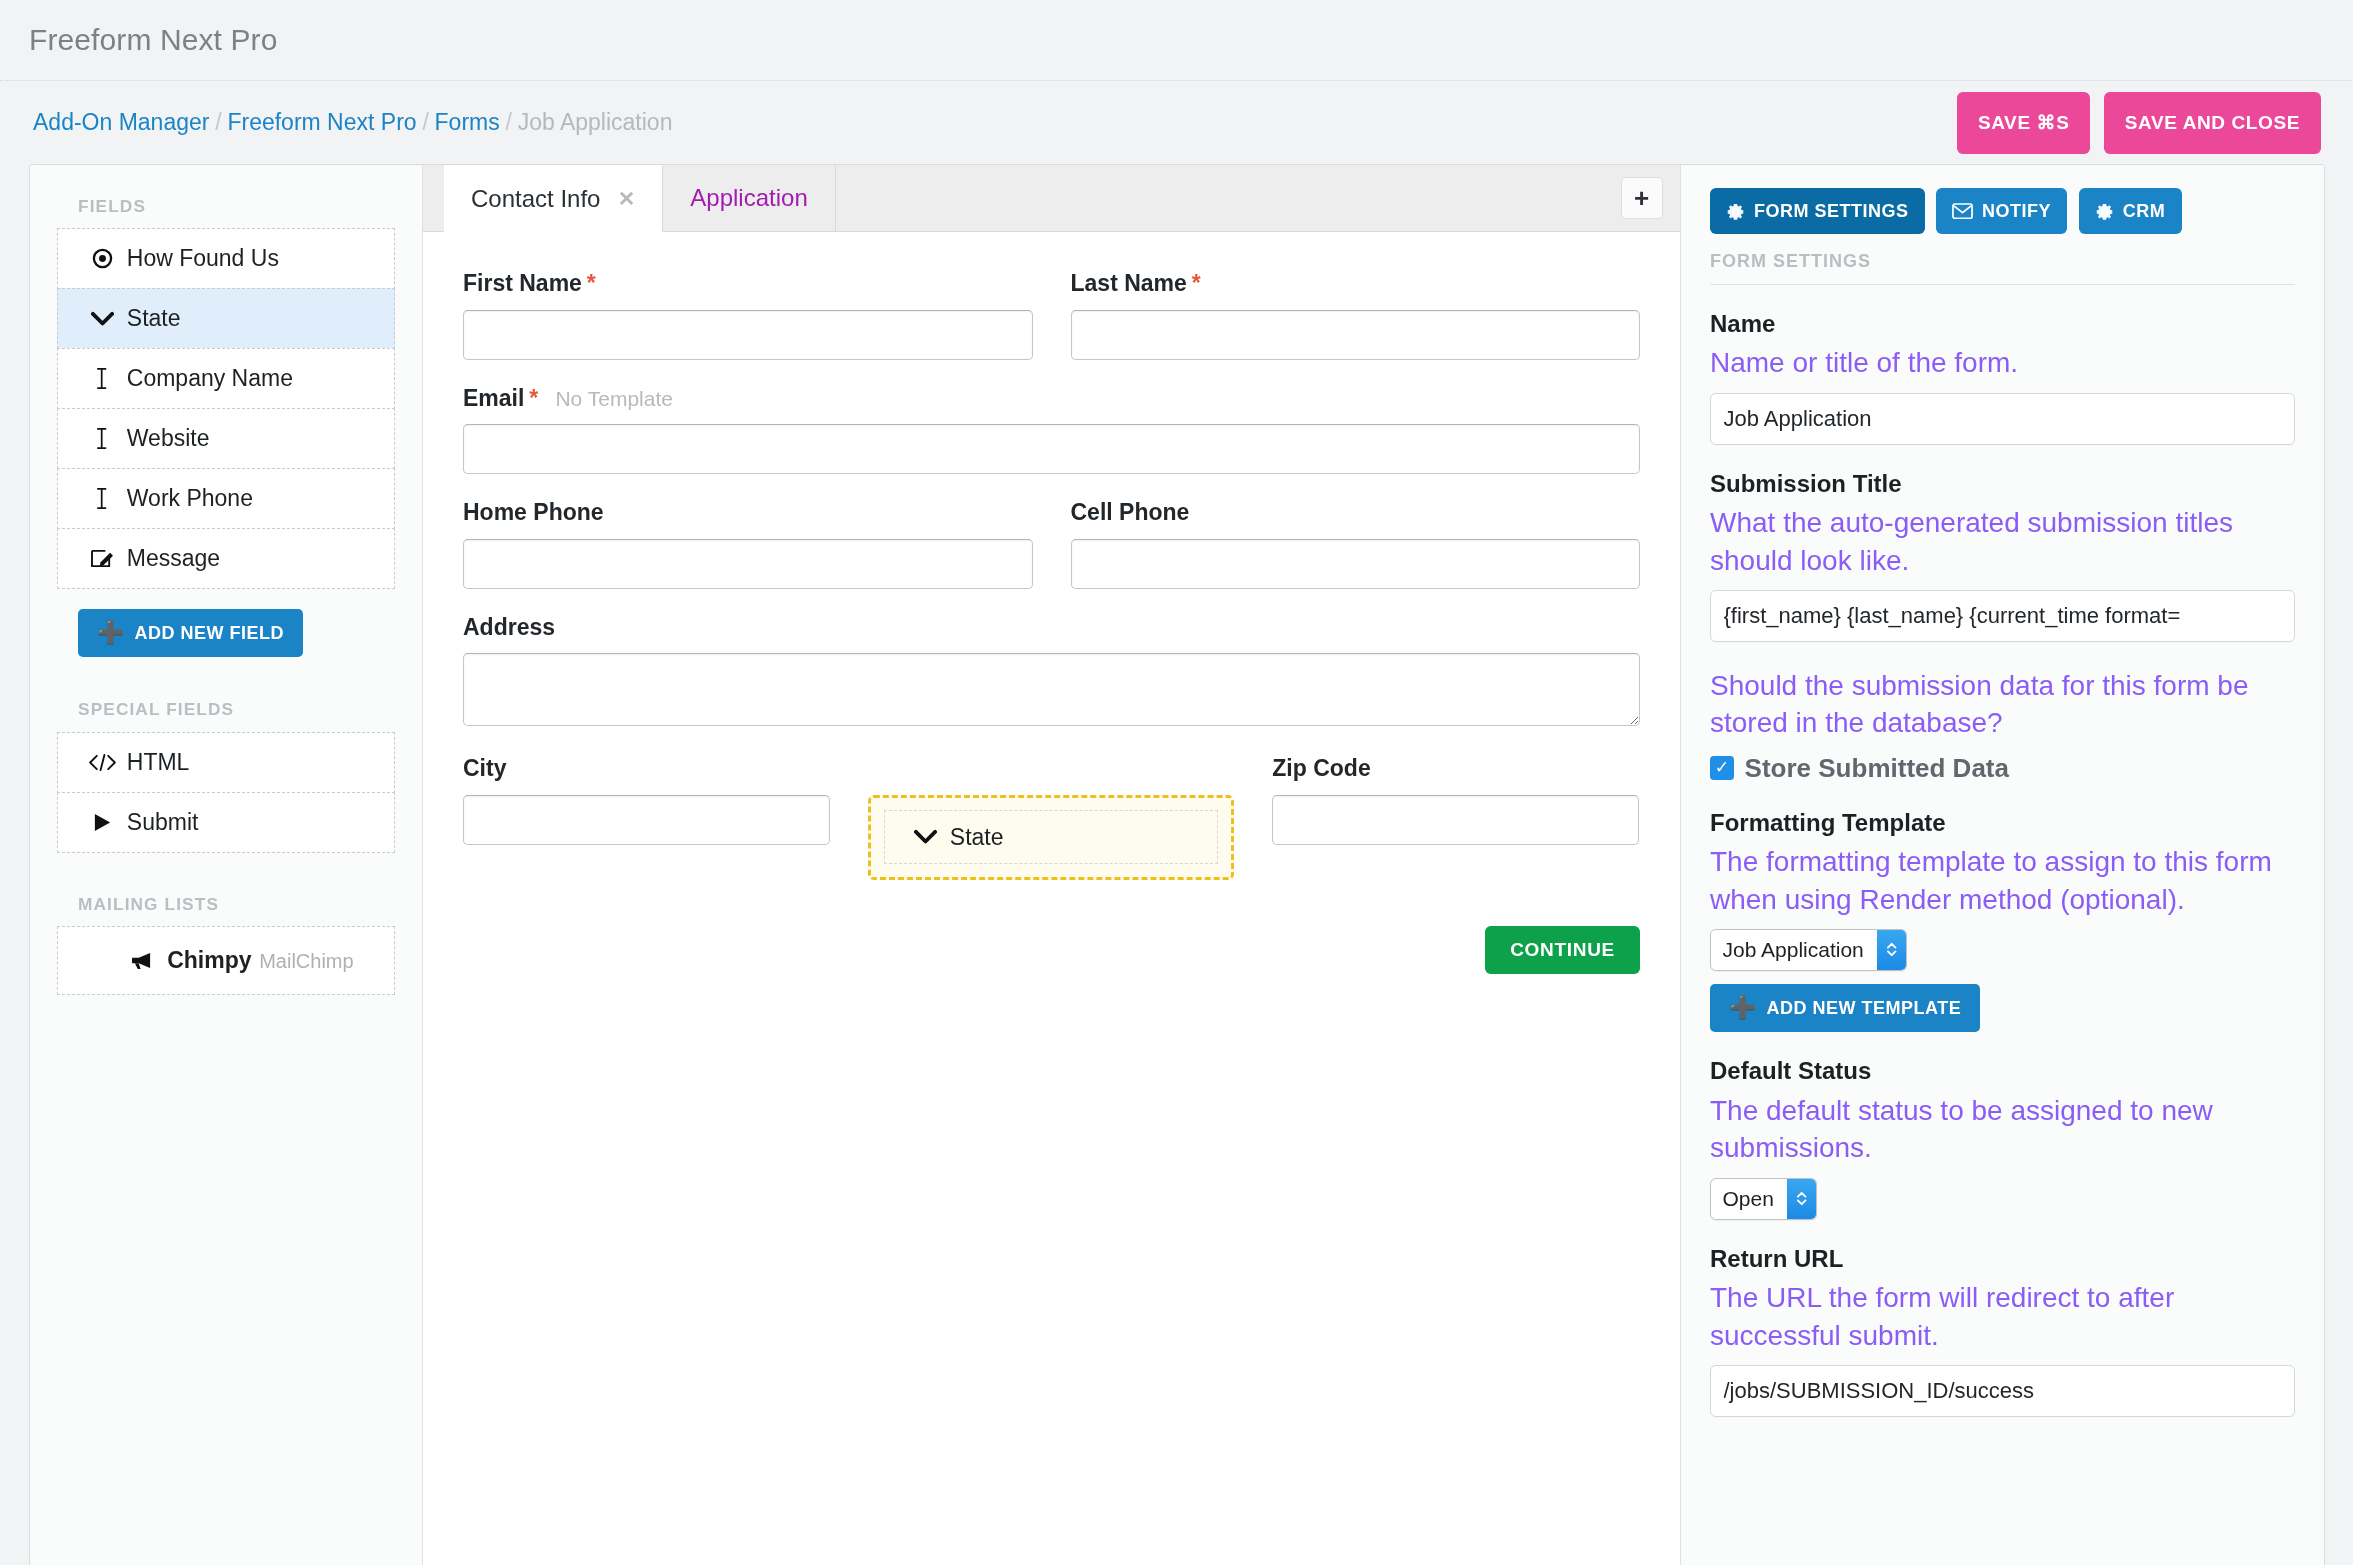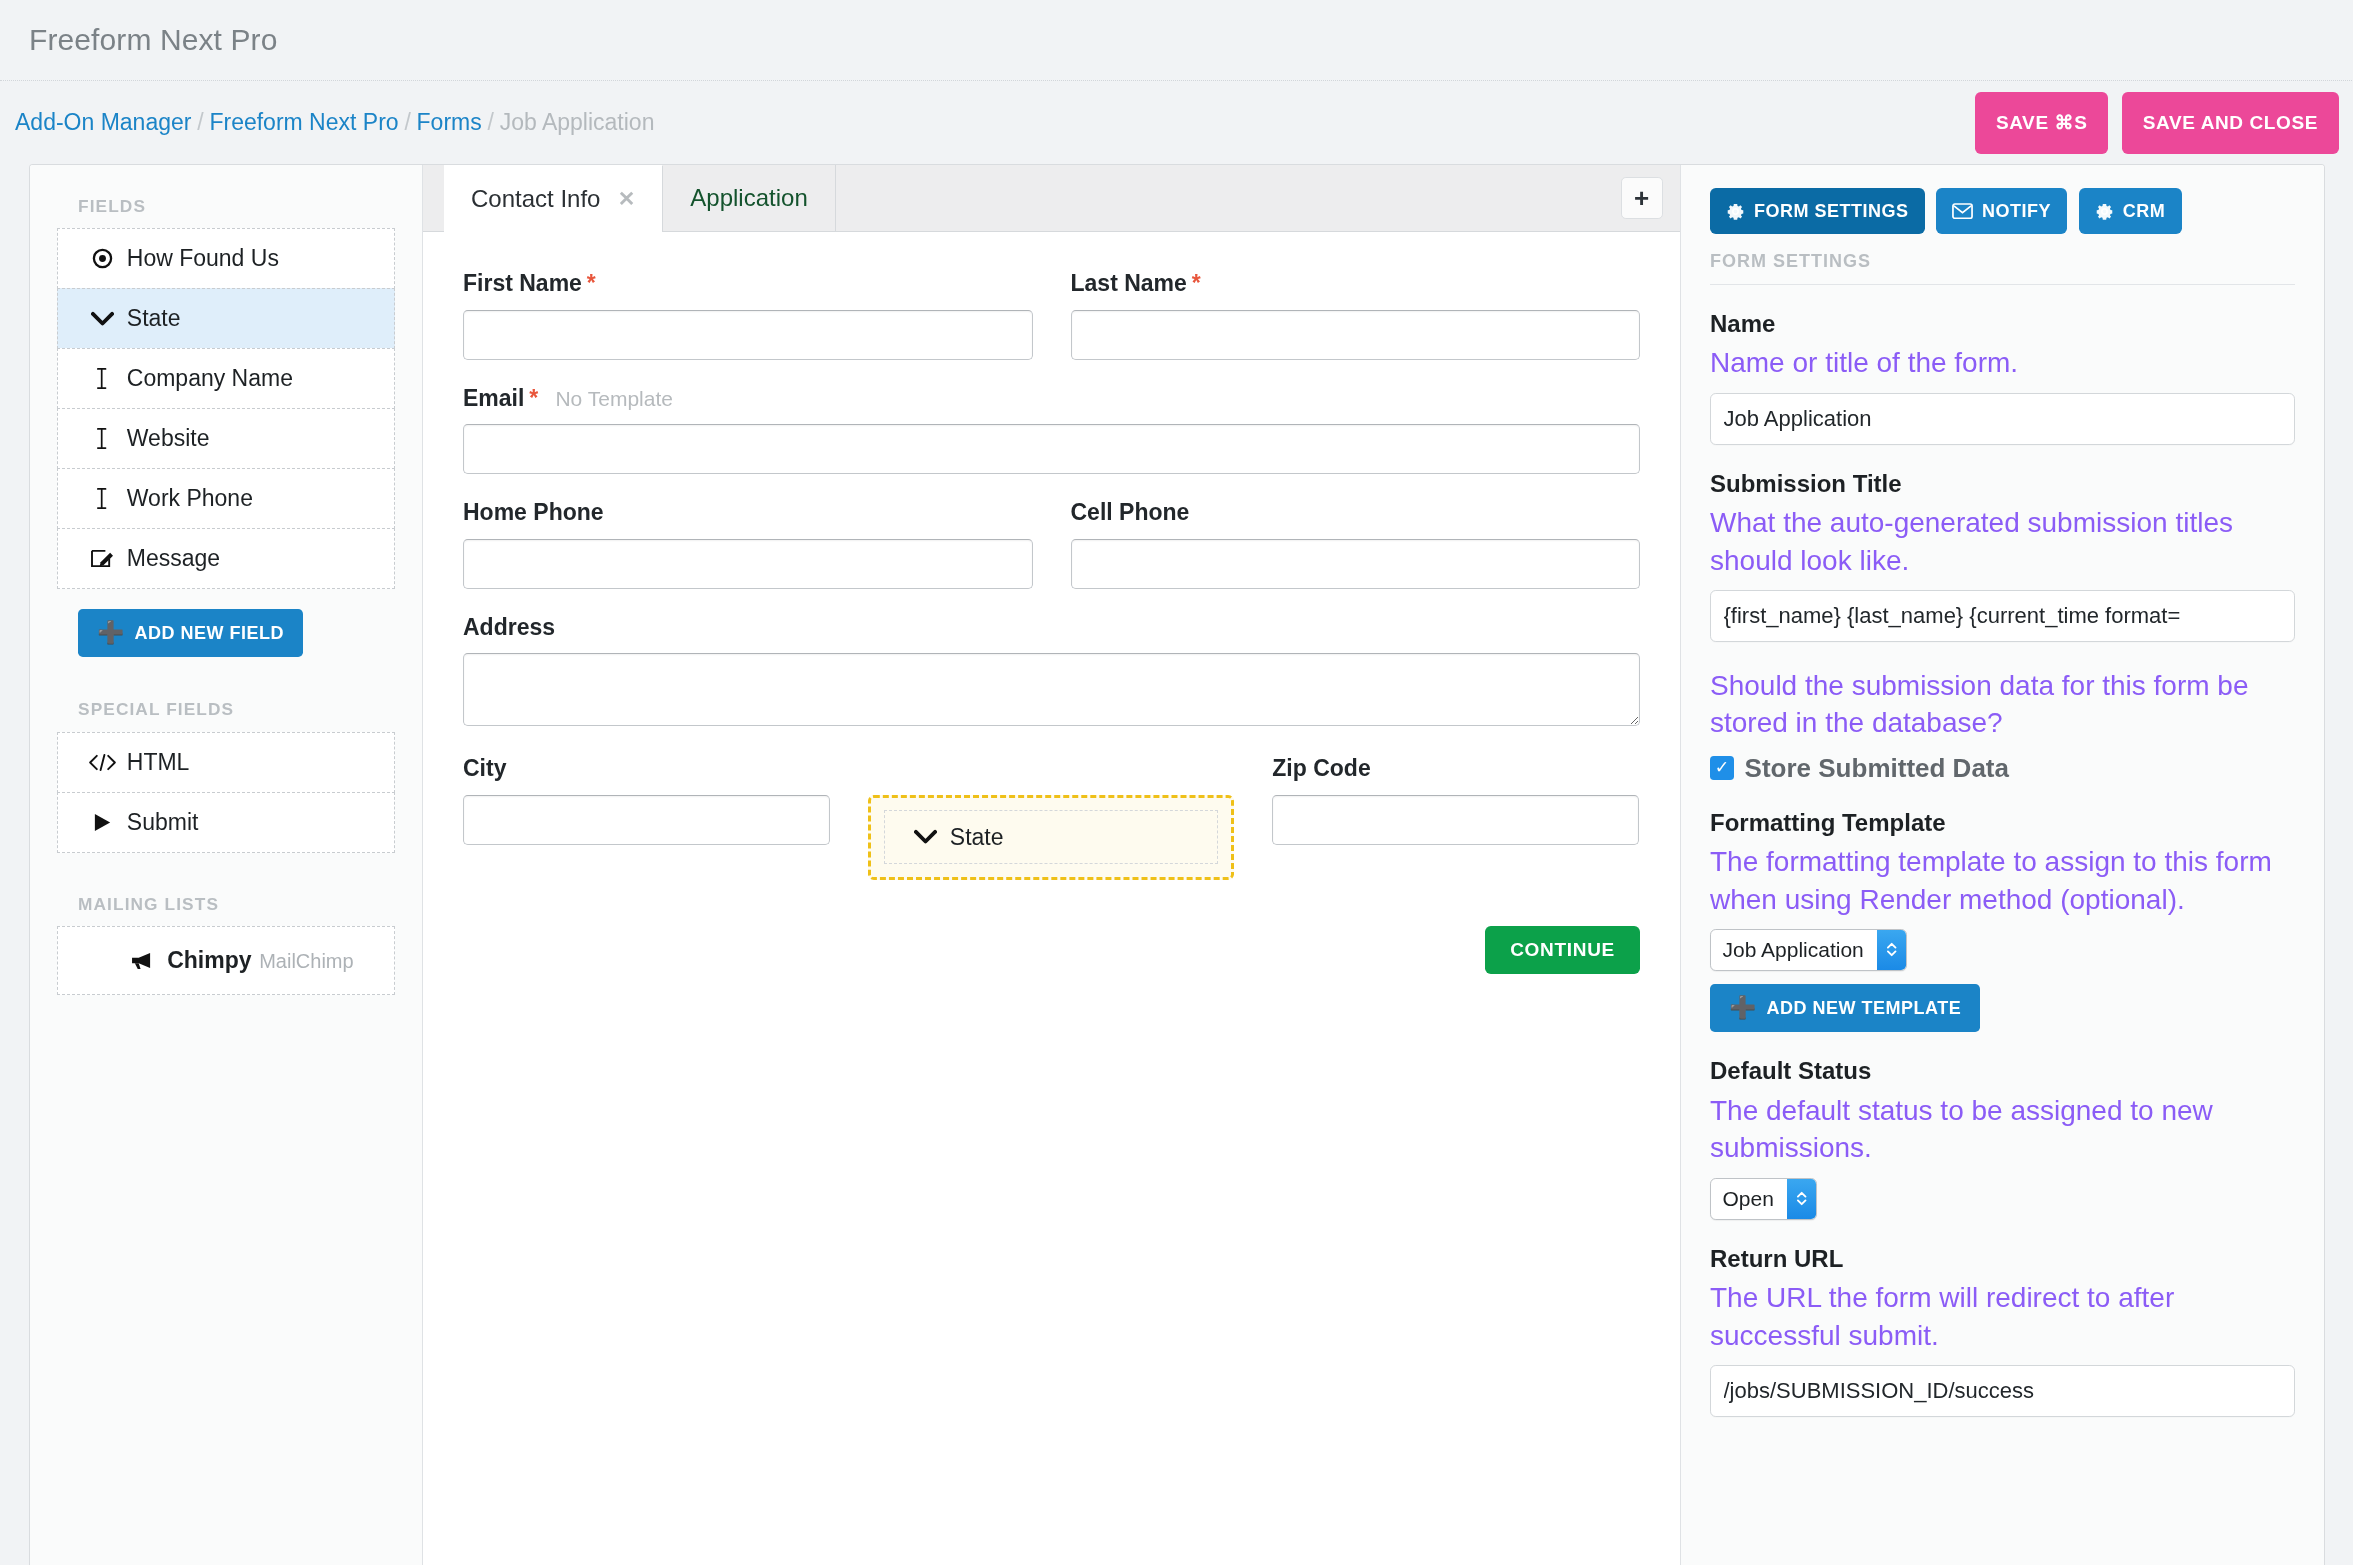--- a/index.html
+++ b/index.html
@@ -21,21 +21,21 @@
   .app-title {
     font-size: 30px;
     color: #7b8287;
     font-weight: 400;
     letter-spacing: 0.1px;
   }
 
   
   .crumb-row {
     height: 83px;
-    padding: 0 15px;
+    padding: 0 33px;
     display: flex; align-items: center; justify-content: space-between;
   }
   .breadcrumb { font-size: 23px; color: #b4b9bd; white-space: nowrap; }
   .breadcrumb a { color: #1b84c7; text-decoration: none; }
   .breadcrumb .sep { color: #c3c8cc; margin: 0 5.8px; }
   .crumb-actions { display: flex; gap: 13.4px; }
   .btn-save {
     background: #ec4899;
     color: #fff;
     border: none; border-radius: 5.8px;
@@ -117,21 +117,21 @@
     background: #ededee;
     border-bottom: 1px solid #d6d9dc;
     display: flex; align-items: stretch;
     padding-left: 21px;
     position: relative;
   }
   .tab {
     display: flex; align-items: center;
     padding: 0 27px;
     font-size: 24px;
-    color: #14532d;
+    color: #a21caf;
     cursor: pointer;
     border-right: 1px solid #d6d9dc;
   }
   .tab.active {
     background: #fff;
     border-top: 1px solid transparent;
     margin-bottom: -1px;
     color: #2b3034;
   }
   .tab-x {

